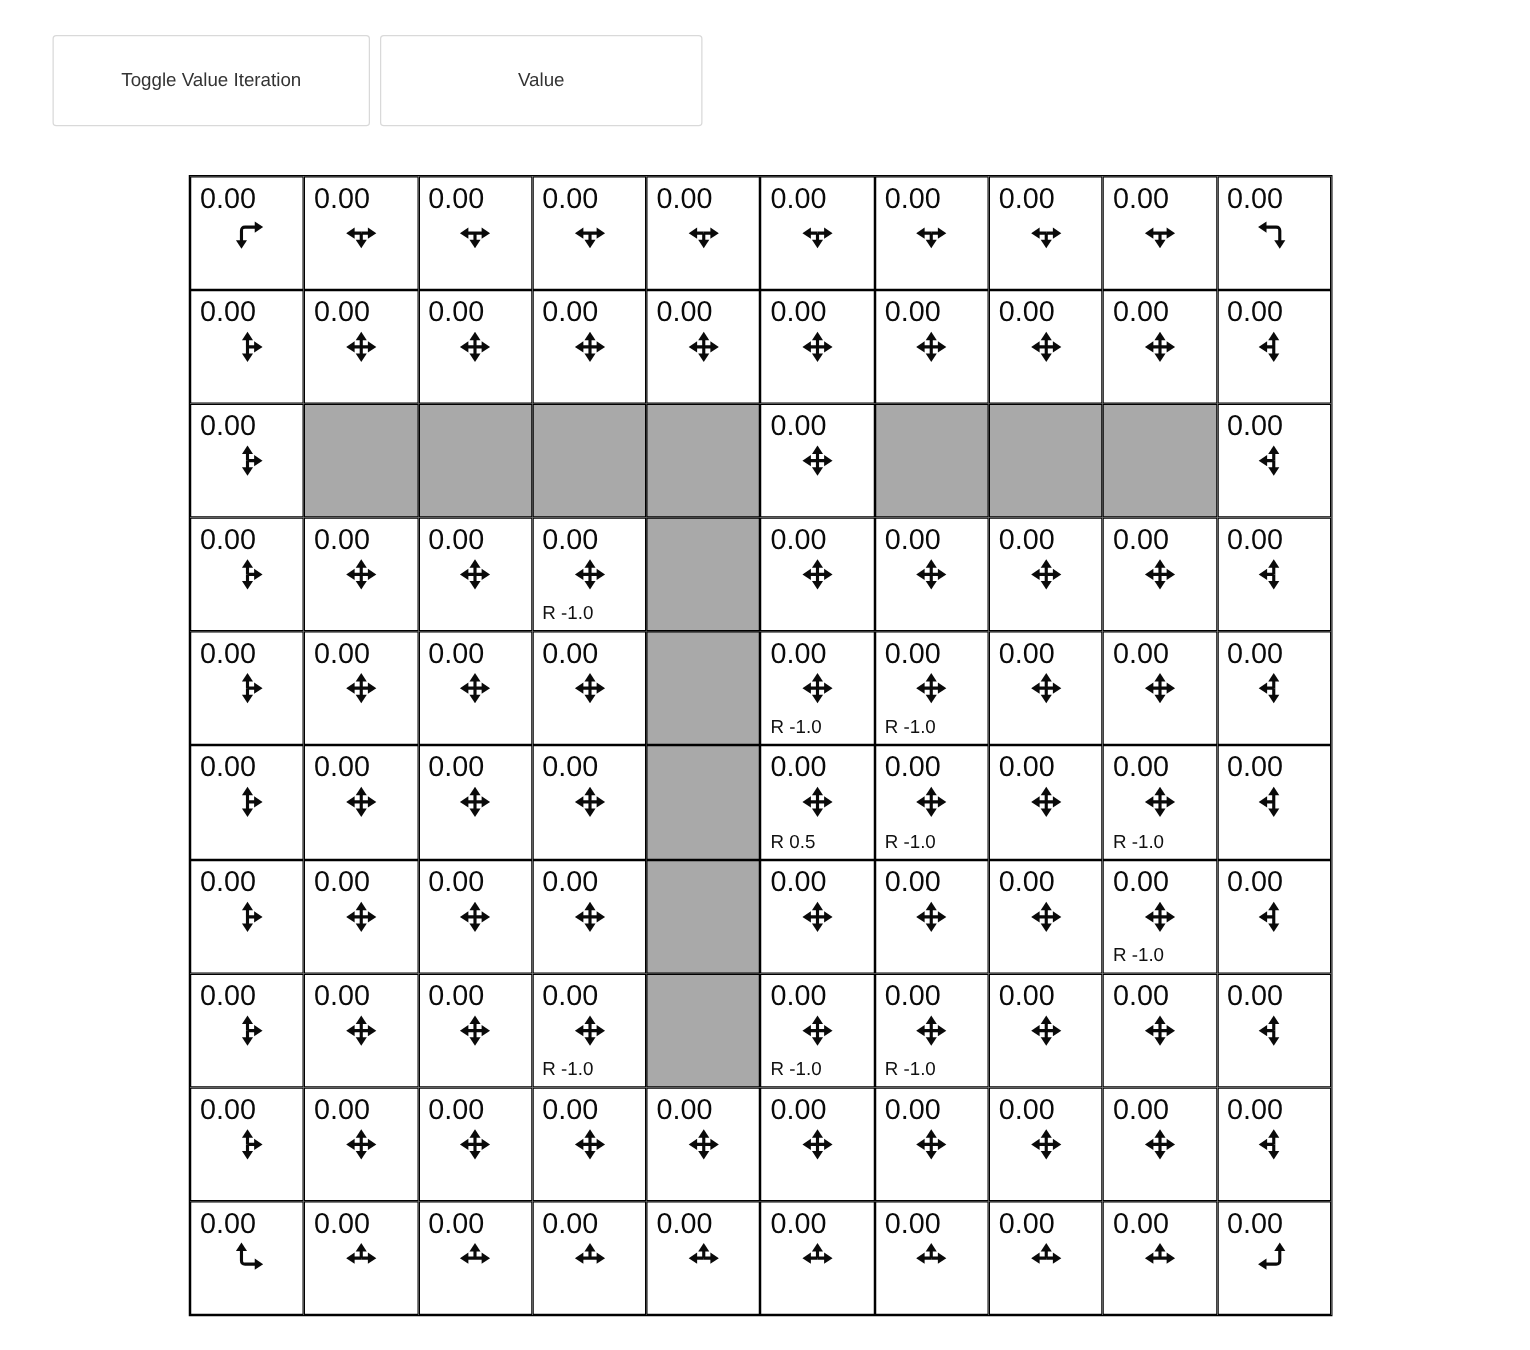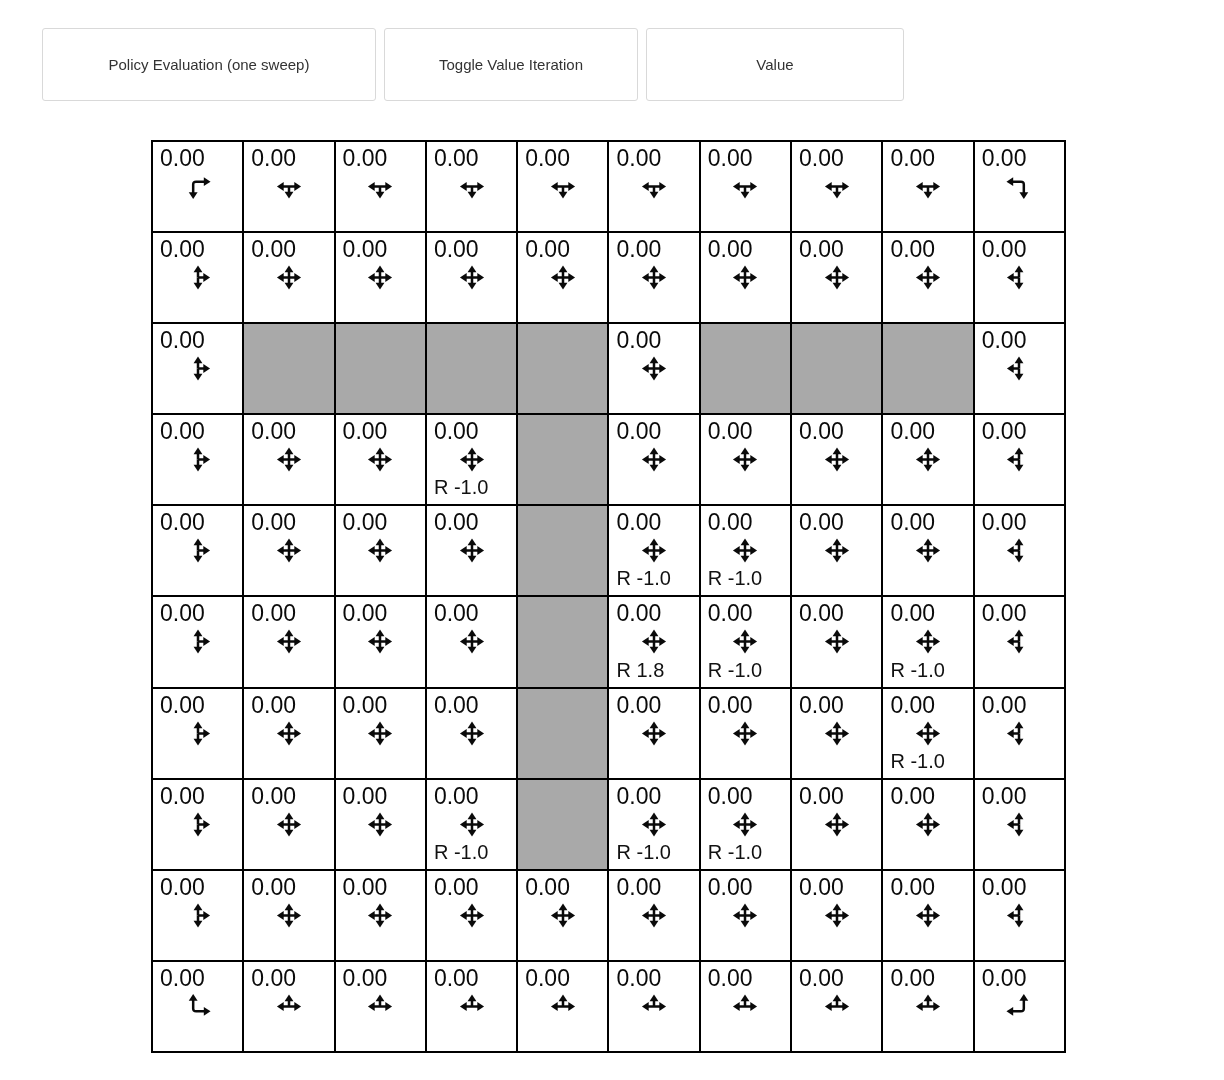--- a/index.html
+++ b/index.html
@@ -16,27 +16,26 @@
   .grid{
     margin:39px 0 0 151px;border:1px solid #000;display:grid;
     grid-template-columns:repeat(10,91.3px);grid-template-rows:repeat(10,91.1px);
     width:max-content;background:#fff;
   }
   .cell{position:relative;border:1px solid #000;background:#ffffff;box-sizing:border-box;}
   .cell.wall{background:#a9a9a9;}
   .val{position:absolute;top:4px;left:7px;font-size:23px;line-height:1.05;color:#0a0a0a;}
   .glyph{position:absolute;top:31px;left:50%;transform:translateX(-50%);width:27px;height:27px;}
   .glyph svg{display:block;width:27px;height:27px;}
-  .reward{position:absolute;bottom:5px;left:7px;font-size:20px;color:#111111;}
+  .reward{position:absolute;bottom:5px;left:7px;font-size:15px;color:#111111;}
 </style>
 </head>
 <body>
 
 <div class="toolbar">
-  <button class="btn b0">Policy Evaluation (one sweep)</button>
   <button class="btn b2">Toggle Value Iteration</button>
   <button class="btn b3">Value</button>
 </div>
 
 <div class="grid" id="grid" style="border-color: rgb(0, 0, 0);">
     <div class="cell" style="background: rgb(255, 255, 255); border-color: rgb(0, 0, 0);">
       <span class="val" style="color: rgb(10, 10, 10);">0.00</span>
       <span class="glyph">
         <svg viewBox="-14 -14 28 28" xmlns="http://www.w3.org/2000/svg">
           <path d="M -5 7 L -5 -2 Q -5 -5 -2 -5 L 7 -5" fill="none" stroke="#0a0a0a" stroke-width="2.6"></path>
@@ -686,21 +685,21 @@
           <line x1="0" y1="0" x2="0" y2="-7" stroke="#0a0a0a" stroke-width="2.6"></line>
           <polygon points="0,-12.5 4.6,-5.5 -4.6,-5.5" fill="#0a0a0a"></polygon>
           <line x1="0" y1="0" x2="0" y2="7" stroke="#0a0a0a" stroke-width="2.6"></line>
           <polygon points="0,12.5 -4.6,5.5 4.6,5.5" fill="#0a0a0a"></polygon>
           <line x1="0" y1="0" x2="-7" y2="0" stroke="#0a0a0a" stroke-width="2.6"></line>
           <polygon points="-12.5,0 -5.5,-4.6 -5.5,4.6" fill="#0a0a0a"></polygon>
           <line x1="0" y1="0" x2="7" y2="0" stroke="#0a0a0a" stroke-width="2.6"></line>
           <polygon points="12.5,0 5.5,4.6 5.5,-4.6" fill="#0a0a0a"></polygon>
         </svg>
       </span>
-      <span class="reward" style="color: rgb(17, 17, 17);">R 1.8</span>
+      <span class="reward" style="color: rgb(17, 17, 17);">R 0.5</span>
     </div>
     <div class="cell" style="background: rgb(255, 255, 255); border-color: rgb(0, 0, 0);">
       <span class="val" style="color: rgb(10, 10, 10);">0.00</span>
       <span class="glyph">
         <svg viewBox="-14 -14 28 28" xmlns="http://www.w3.org/2000/svg">
           <line x1="0" y1="0" x2="0" y2="-7" stroke="#0a0a0a" stroke-width="2.6"></line>
           <polygon points="0,-12.5 4.6,-5.5 -4.6,-5.5" fill="#0a0a0a"></polygon>
           <line x1="0" y1="0" x2="0" y2="7" stroke="#0a0a0a" stroke-width="2.6"></line>
           <polygon points="0,12.5 -4.6,5.5 4.6,5.5" fill="#0a0a0a"></polygon>
           <line x1="0" y1="0" x2="-7" y2="0" stroke="#0a0a0a" stroke-width="2.6"></line>

